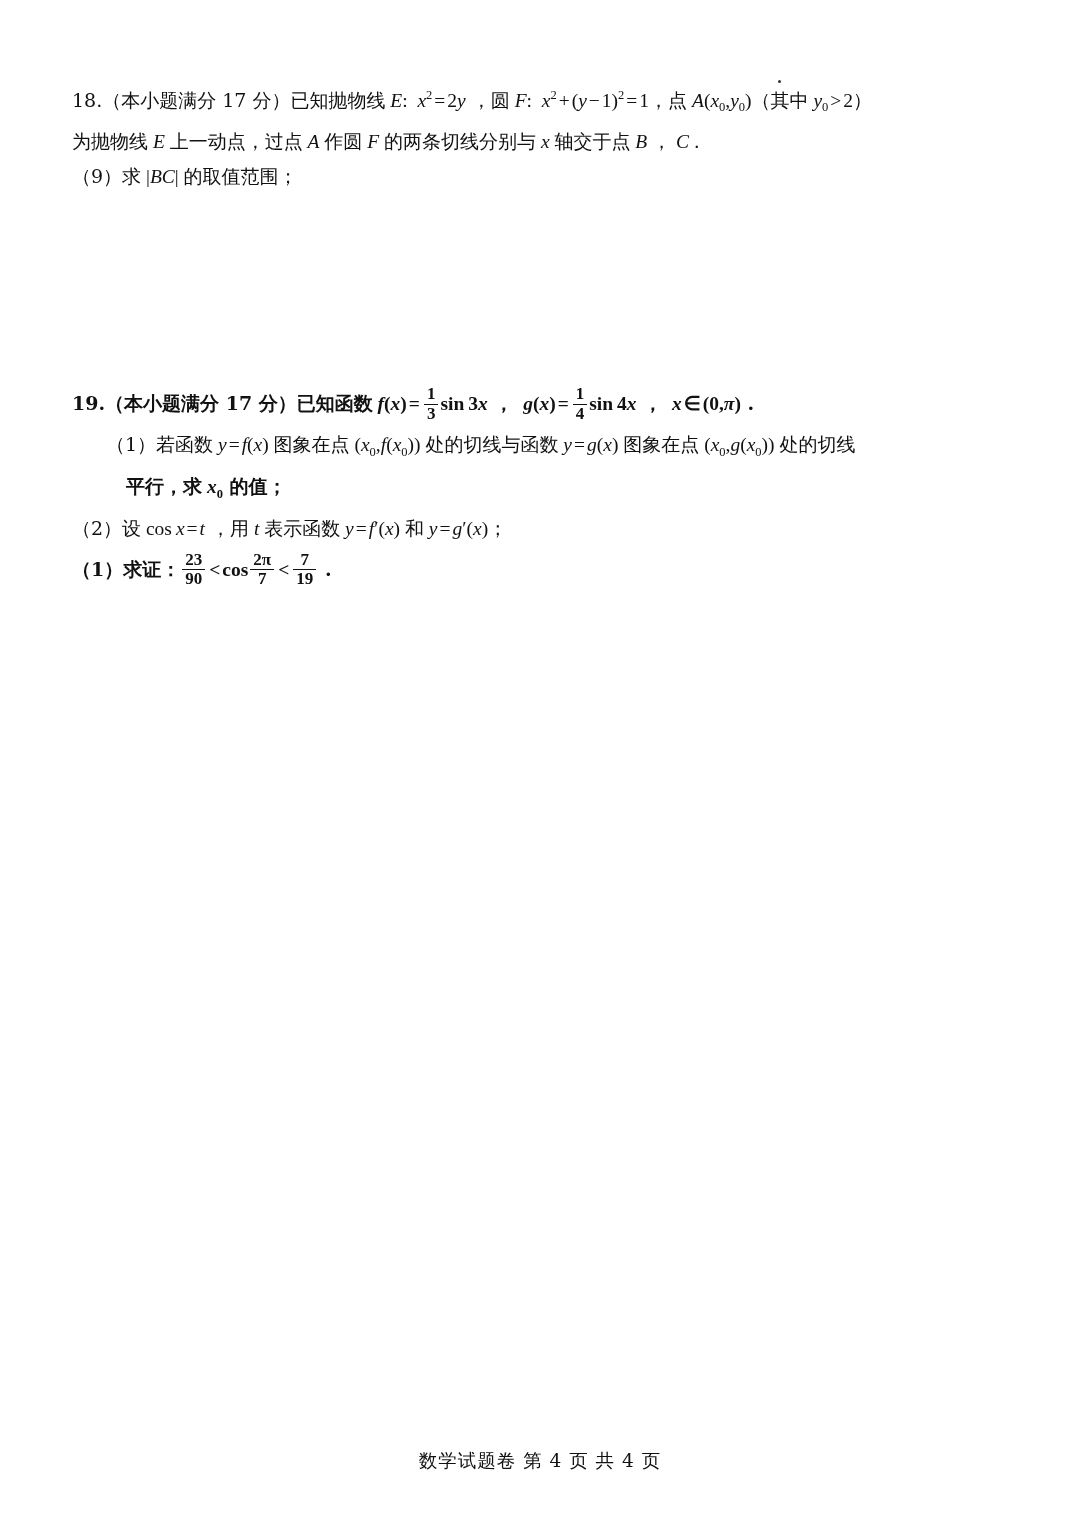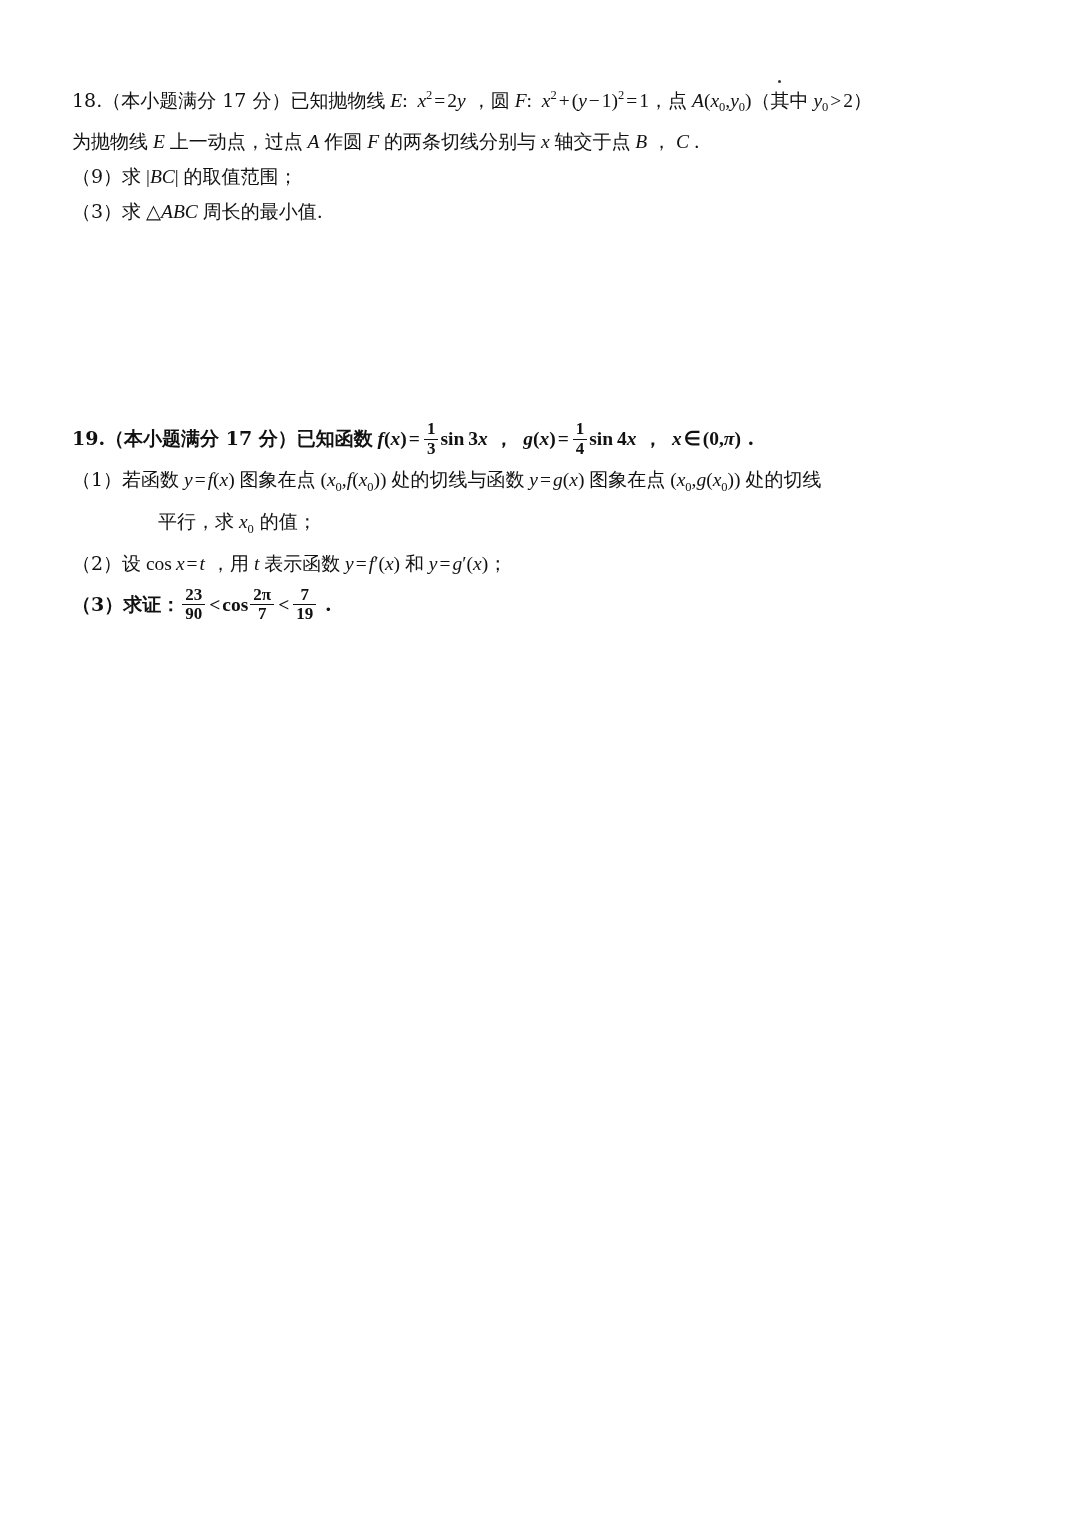--- a/index.html
+++ b/index.html
@@ -60,21 +60,21 @@
     font-family: "Liberation Serif", serif;
     font-style: normal;
   }
   sub.sb {
     font-size: 12.5px;
     vertical-align: sub;
     font-family: "Liberation Serif", serif;
     font-style: normal;
   }
   .indent1 { }
-  .indent3 { margin-left: 86px; }
+  .indent3 { margin-left: 54px; font-weight: bold; }
 
   
   .frac {
     display: inline-block;
     vertical-align: -0.48em;
     text-align: center;
     font-size: 17px;
     line-height: 1.08;
     margin: 0 2px;
     font-family: "Liberation Serif", serif;
@@ -129,48 +129,46 @@
 
       <div class="line indent1">
         <span class="cn">为抛物线</span><span class="mi">&nbsp;E&nbsp;</span><span class="cn">上一动点，过点</span><span class="mi">&nbsp;A&nbsp;</span><span class="cn">作圆</span><span class="mi">&nbsp;F&nbsp;</span><span class="cn">的两条切线分别与</span><span class="mi">&nbsp;x&nbsp;</span><span class="cn">轴交于点</span><span class="mi">&nbsp;B&nbsp;</span><span class="cn">，</span><span class="mi">&nbsp;C&nbsp;</span><span class="cn">.</span>
       </div>
 
 
       <div class="line indent1">
         <span class="cn">（9）求</span><span class="mn">&nbsp;|</span><span class="mi">BC</span><span class="mn">|&nbsp;</span><span class="cn">的取值范围；</span>
       </div>
 
-      <div class="line indent1">
-        <span class="cn">（3）求</span><span class="mn">&nbsp;△</span><span class="mi">ABC&nbsp;</span><span class="cn">周长的最小值.</span>
-      </div>
 
     </div>
 
     <div class="gap-a"></div>
 
     <div class="q">
 
       <div class="line bigline">
         <span class="cn">19.</span><span class="cn">（本小题满分 17 分）</span><span class="cn">已知函数</span><span class="mi">&nbsp;f</span><span class="mn">(</span><span class="mi">x</span><span class="mn">)</span><span class="op">=</span><span class="frac"><span class="num">1</span><span class="den">3</span></span><span class="mn">sin 3</span><span class="mi">x</span><span class="cn">&nbsp;，</span><span class="mi">&nbsp;&nbsp;g</span><span class="mn">(</span><span class="mi">x</span><span class="mn">)</span><span class="op">=</span><span class="frac"><span class="num">1</span><span class="den">4</span></span><span class="mn">sin 4</span><span class="mi">x</span><span class="cn">&nbsp;，</span><span class="mi">&nbsp;&nbsp;x</span><span class="op">∈</span><span class="mn">(0,</span><span class="mi">π</span><span class="mn">)</span><span class="cn">&nbsp;.</span>
       </div>
 
-      <div class="line" style="">
+      <div class="line" style="margin-left:34px;">
         <span class="cn">（1）若函数</span><span class="mi">&nbsp;y</span><span class="op">=</span><span class="mi">f</span><span class="mn">(</span><span class="mi">x</span><span class="mn">)&nbsp;</span><span class="cn">图象在点</span><span class="mn">&nbsp;(</span><span class="mi">x</span><sub class="sb">0</sub><span class="mn">,</span><span class="mi">f</span><span class="mn">(</span><span class="mi">x</span><sub class="sb">0</sub><span class="mn">))&nbsp;</span><span class="cn">处的切线与函数</span><span class="mi">&nbsp;y</span><span class="op">=</span><span class="mi">g</span><span class="mn">(</span><span class="mi">x</span><span class="mn">)&nbsp;</span><span class="cn">图象在点</span><span class="mn">&nbsp;(</span><span class="mi">x</span><sub class="sb">0</sub><span class="mn">,</span><span class="mi">g</span><span class="mn">(</span><span class="mi">x</span><sub class="sb">0</sub><span class="mn">))&nbsp;</span><span class="cn">处的切线</span>
       </div>
 
       <div class="line indent3">
         <span class="cn">平行，求</span><span class="mi">&nbsp;x</span><sub class="sb">0</sub><span class="cn">&nbsp;的值；</span>
       </div>
 
       <div class="line indent1">
         <span class="cn">（2）设</span><span class="mn">&nbsp;cos </span><span class="mi">x</span><span class="op">=</span><span class="mi">t</span><span class="cn">&nbsp;，用</span><span class="mi">&nbsp;t&nbsp;</span><span class="cn">表示函数</span><span class="mi">&nbsp;y</span><span class="op">=</span><span class="mi">f</span><span class="mn">′(</span><span class="mi">x</span><span class="mn">)&nbsp;</span><span class="cn">和</span><span class="mi">&nbsp;y</span><span class="op">=</span><span class="mi">g</span><span class="mn">′(</span><span class="mi">x</span><span class="mn">)</span><span class="cn">；</span>
       </div>
 
       <div class="line bigline indent1">
-        <span class="cn">（3）求证：</span><span class="frac"><span class="num">23</span><span class="den">90</span></span><span class="op">&lt;</span><span class="mn">cos</span><span class="frac"><span class="num">2π</span><span class="den">7</span></span><span class="op">&lt;</span><span class="frac"><span class="num">7</span><span class="den">19</span></span><span class="cn">&nbsp;.</span>
+        <span class="cn">（1）求证：</span><span class="frac"><span class="num">23</span><span class="den">90</span></span><span class="op">&lt;</span><span class="mn">cos</span><span class="frac"><span class="num">2π</span><span class="den">7</span></span><span class="op">&lt;</span><span class="frac"><span class="num">7</span><span class="den">19</span></span><span class="cn">&nbsp;.</span>
       </div>
 
     </div>
 
   </div>
 
+  <div class="footer">数学试题卷 第 4 页 共 4 页</div>
 
 </div>
 
 </body></html>

